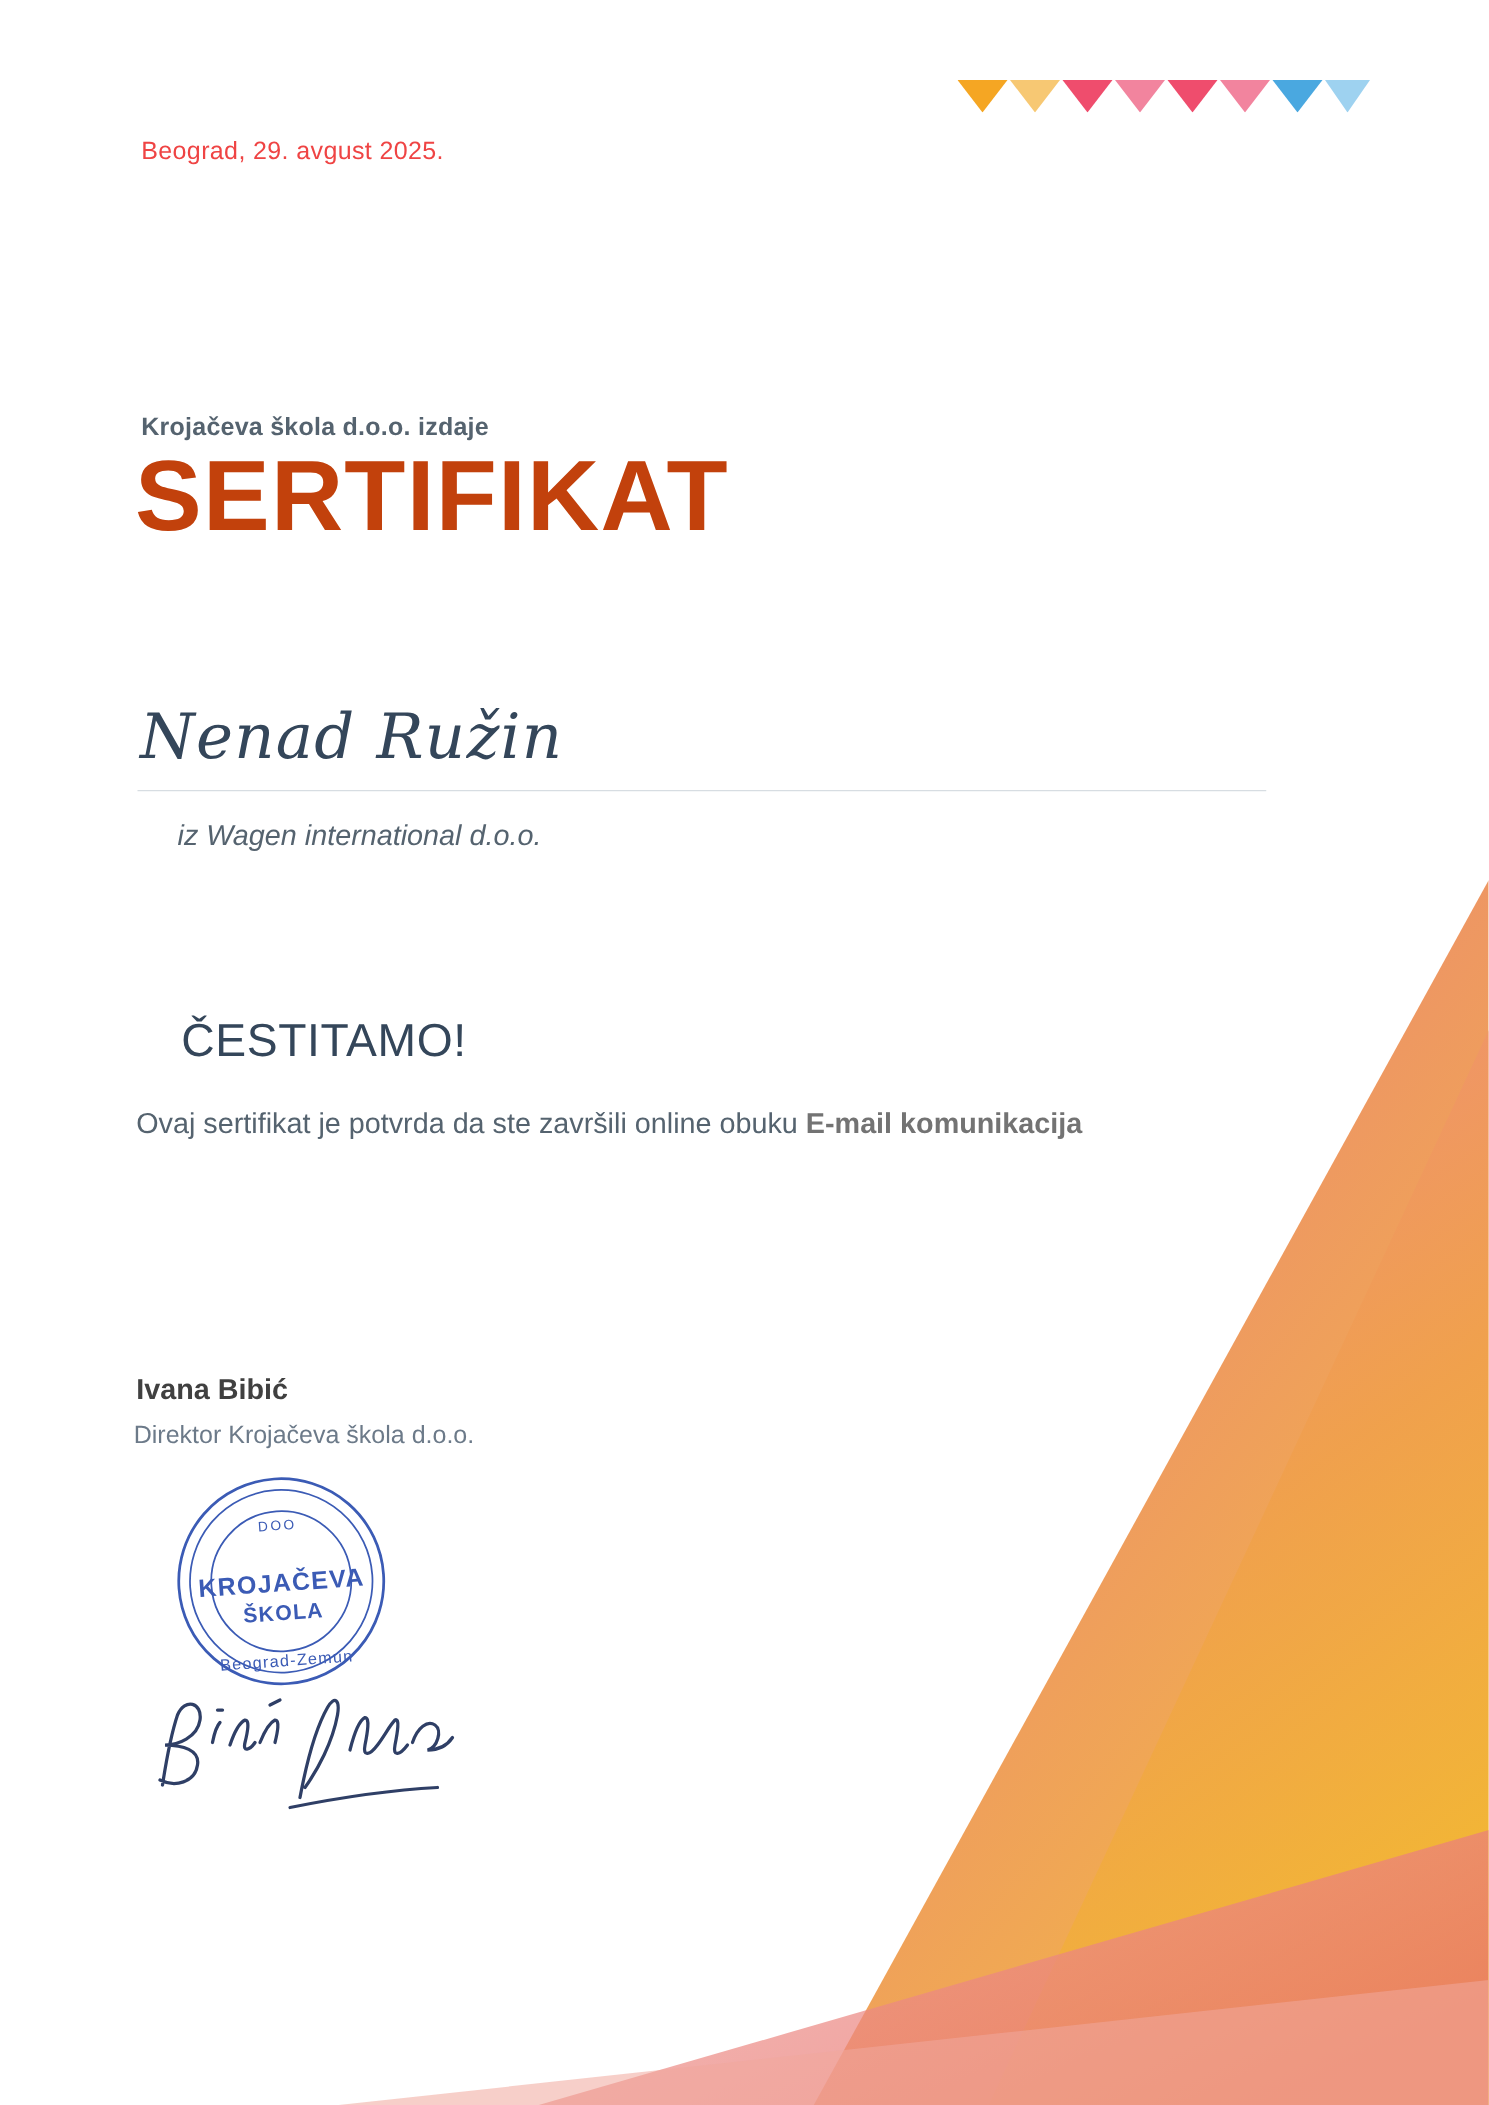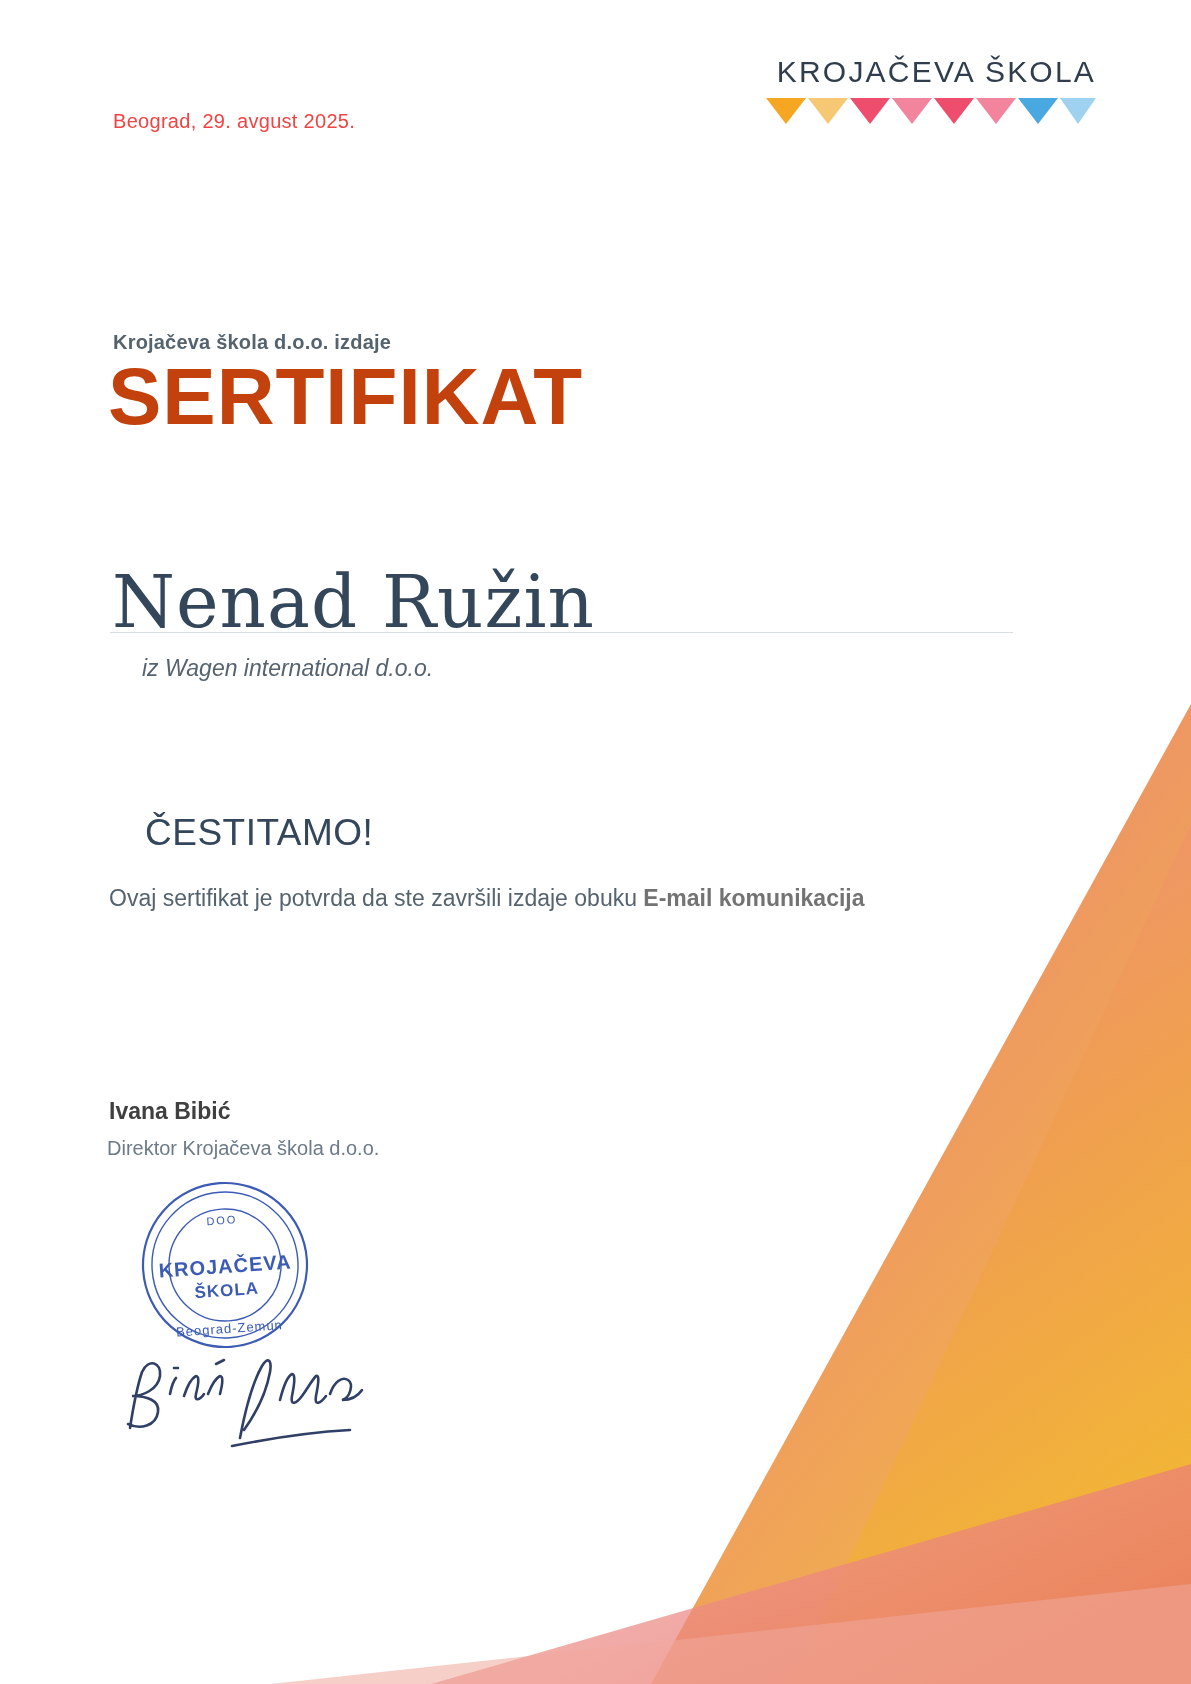--- a/index.html
+++ b/index.html
@@ -74,23 +74,24 @@
     font-weight: bold;
     letter-spacing: 1px;
     color: #c2410c;
     line-height: 1.0;
   }
 
   .recipient {
     position: absolute;
     top: 560px;
     left: 112px;
-    font-size: 72px;
+    font-size: 50px;
     color: #34465a;
     font-family: "DejaVu Serif", serif;
+    font-style: italic;
     letter-spacing: 1px;
   }
   .recipient-rule {
     position: absolute;
     top: 632px;
     left: 110px;
     width: 903px;
     height: 1px;
     background: #d7dde2;
   }
@@ -178,21 +179,20 @@
       <stop offset="100%" stop-color="#e8706f"></stop>
     </linearGradient>
   </defs>
   <polygon points="920,0 920,980 380,980" fill="url(#gradB)" opacity="0.92"></polygon>
   <polygon points="920,120 920,980 520,980" fill="url(#gradA)" opacity="0.85"></polygon>
   <polygon points="920,760 920,980 160,980" fill="url(#gradC)" opacity="0.72"></polygon>
   <polygon points="920,880 920,980 0,980" fill="#f0a79d" opacity="0.55"></polygon>
 </svg>
 
 <div class="logo-block">
-  <div class="logo-text">KROJAČEVA ŠKOLA</div>
   <svg class="logo-zigzag" viewBox="0 0 330 26" preserveAspectRatio="none">
     <polygon points="0,0 40,0 20,26" fill="#f5a623"></polygon>
     <polygon points="42,0 82,0 62,26" fill="#f7c873"></polygon>
     <polygon points="84,0 124,0 104,26" fill="#ef4d6d"></polygon>
     <polygon points="126,0 166,0 146,26" fill="#f2849e"></polygon>
     <polygon points="168,0 208,0 188,26" fill="#ef4d6d"></polygon>
     <polygon points="210,0 250,0 230,26" fill="#f2849e"></polygon>
     <polygon points="252,0 292,0 272,26" fill="#4aa8e0"></polygon>
     <polygon points="294,0 330,0 312,26" fill="#9ed2f0"></polygon>
   </svg>
@@ -201,21 +201,21 @@
 <div class="date-line">Beograd, 29. avgust 2025.</div>
 
 <div class="issuer">Krojačeva škola d.o.o. izdaje</div>
 <div class="sertifikat-title">SERTIFIKAT</div>
 
 <div class="recipient">Nenad  Ružin</div>
 <div class="recipient-rule"></div>
 <div class="company">iz Wagen international d.o.o.</div>
 
 <div class="congrats">ČESTITAMO!</div>
-<div class="confirm-text"><span>Ovaj sertifikat je potvrda da ste završili izdaje obuku </span><b>E-mail komunikacija</b></div>
+<div class="confirm-text"><span>Ovaj sertifikat je potvrda da ste završili online obuku </span><b>E-mail komunikacija</b></div>
 
 <div class="signer-name">Ivana Bibić</div>
 <div class="signer-title">Direktor Krojačeva škola d.o.o.</div>
 
 <svg class="stamp" viewBox="0 0 210 175">
   <g transform="rotate(-4 105 87)" fill="none" stroke="#3b5bb5" stroke-width="2.2">
     <circle cx="105" cy="87" r="82"></circle>
     <circle cx="105" cy="87" r="73" stroke-width="1.4"></circle>
     <circle cx="105" cy="87" r="56" stroke-width="1.4"></circle>
   </g>

